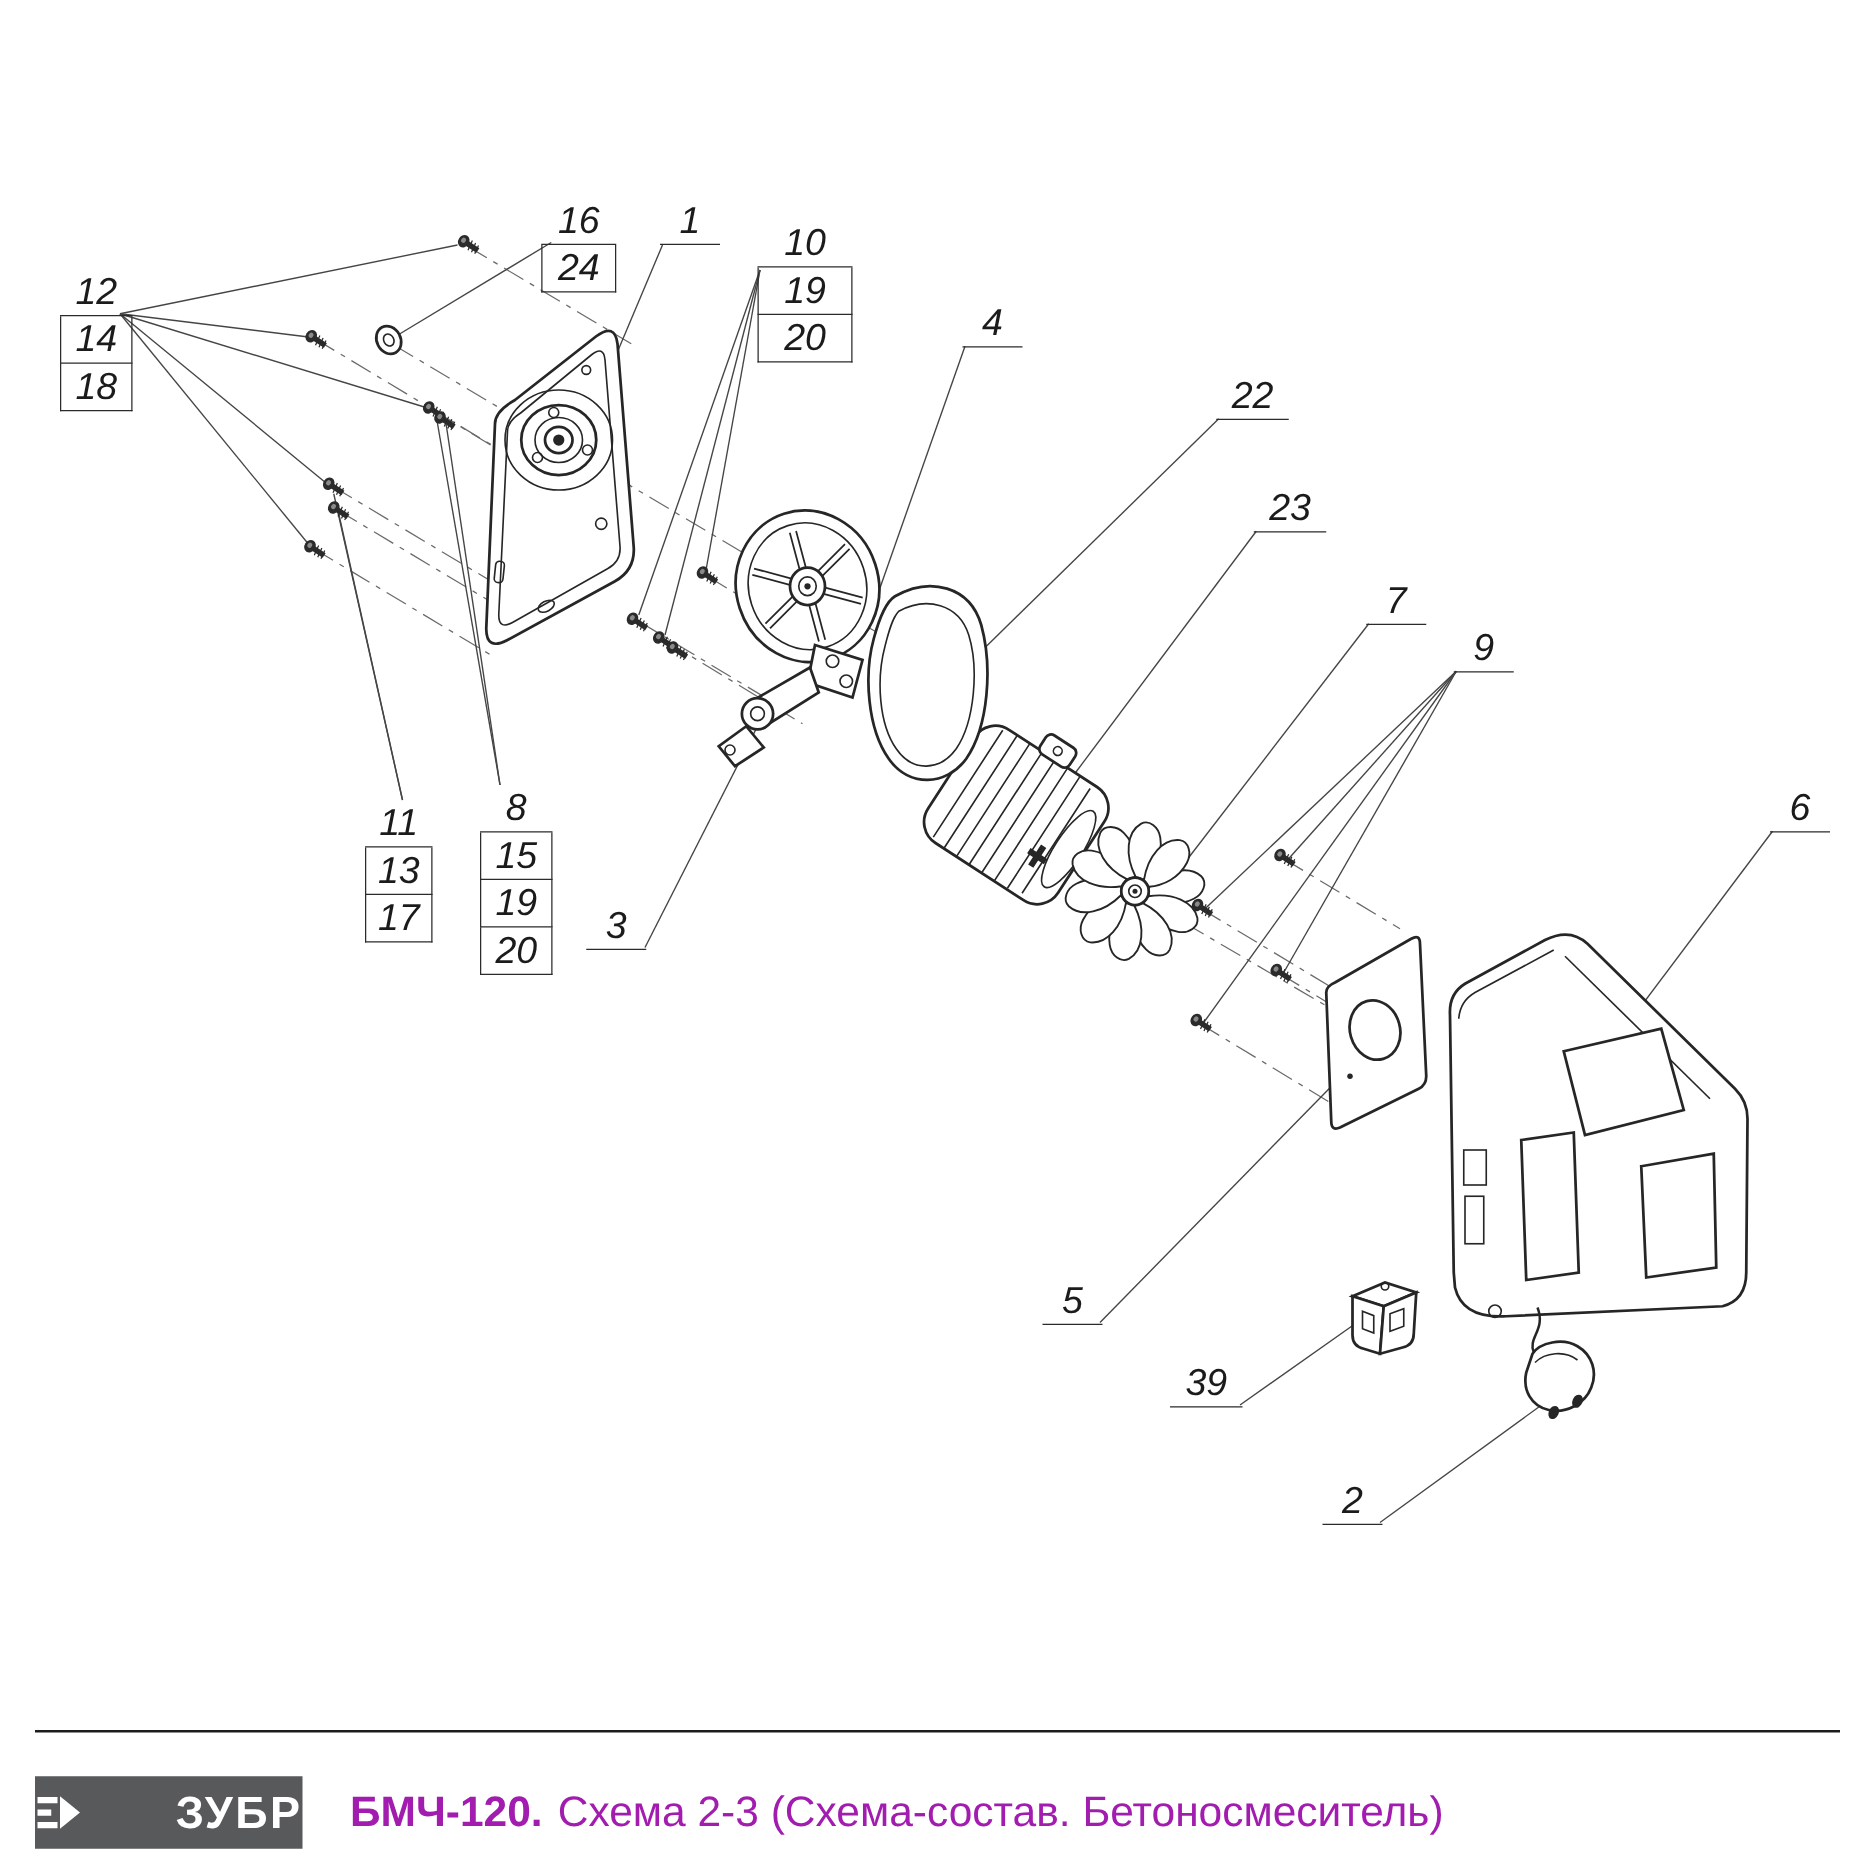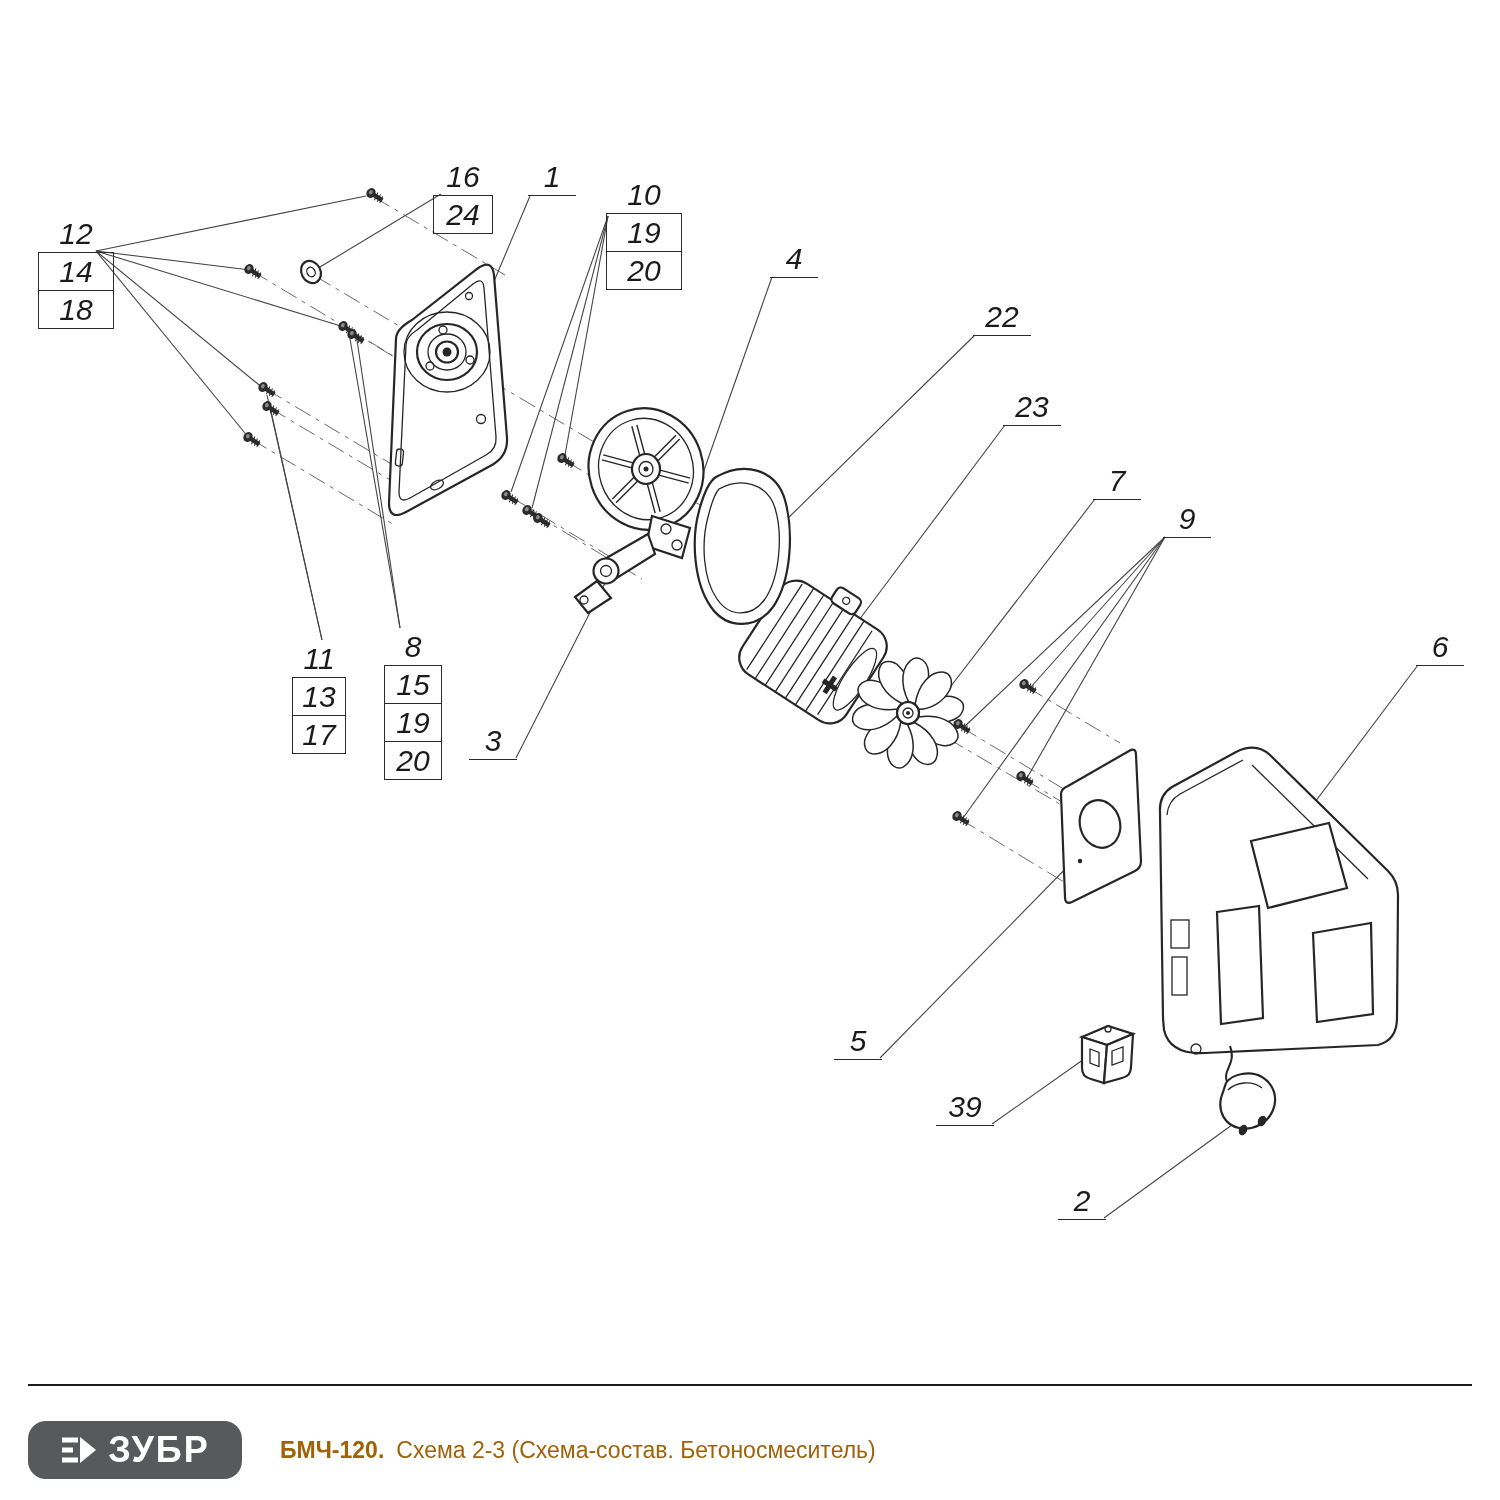--- a/index.html
+++ b/index.html
@@ -24,23 +24,23 @@
              font-style:italic; font-size:30px; color:#1b1b1b; }
   .co { height:38px; display:flex; align-items:center; justify-content:center;
         padding:0 6px; border-bottom:1.6px solid #2b2b2b; }
   .co.boxed { border-left:1.6px solid #2b2b2b; border-right:1.6px solid #2b2b2b; }
 
   
   .footer-rule { position:absolute; left:28px; width:1444px; top:1384px; height:2px; background:#1c1c1c; }
   .footer { position:absolute; left:28px; top:1421px; width:1444px; height:58px;
             display:flex; align-items:center; gap:38px; }
   .brand-box { width:214px; height:58px; background:#58595b; display:flex;
-               align-items:center; justify-content:center; gap:10px; flex:0 0 auto;border-radius:18px; }
+               align-items:center; justify-content:space-between; gap:10px; flex:0 0 auto; }
   .brand-text { color:#fff; font-weight:bold; font-size:36px; letter-spacing:2px; }
-  .caption { font-size:23px; color:#a16207; white-space:nowrap; }
+  .caption { font-size:34px; color:#a21caf; white-space:nowrap; }
   .caption .model { font-weight:bold; margin-right:12px; }
 </style>
 </head>
 <body>
 
 <div class="page">
 
   <svg class="drawing" viewBox="0 0 1500 1500" width="1500" height="1500" xmlns="http://www.w3.org/2000/svg">
     <defs>
       <g id="scr">
@@ -236,21 +236,21 @@
       <path class="p1x" d="M1230,1046 C1237,1064 1222,1070 1227,1082 C1231,1092 1243,1088 1241,1078"></path>
     </g>
     <g>
       <path class="p2" d="M1226,1083 C1232,1074 1250,1070 1262,1077 C1274,1084 1278,1098 1273,1110 C1268,1123 1253,1131 1239,1128 C1225,1125 1218,1112 1221,1098 Z"></path>
       <path class="p1" d="M1228,1090 C1236,1082 1252,1080 1262,1088"></path>
       <ellipse class="pf" cx="1243" cy="1130" rx="4" ry="5.5" transform="rotate(25 1243 1130)"></ellipse>
       <ellipse class="pf" cx="1262" cy="1121" rx="4" ry="5.5" transform="rotate(25 1262 1121)"></ellipse>
     </g>
   </svg>
 
-  <div class="callout" style="left:38px;top:215px;width:76px">
+  <div class="callout" style="left:48px;top:215px;width:58px">
     <div class="co">12</div>
     <div class="co boxed">14</div>
     <div class="co boxed">18</div>
   </div>
 
   <div class="callout" style="left:433px;top:158px;width:60px">
     <div class="co">16</div>
     <div class="co boxed">24</div>
   </div>
 

